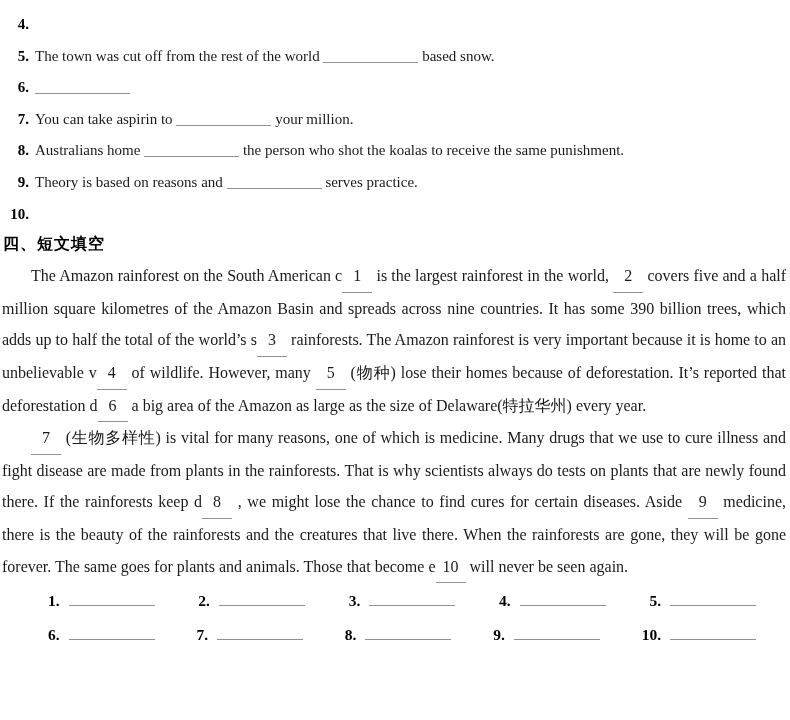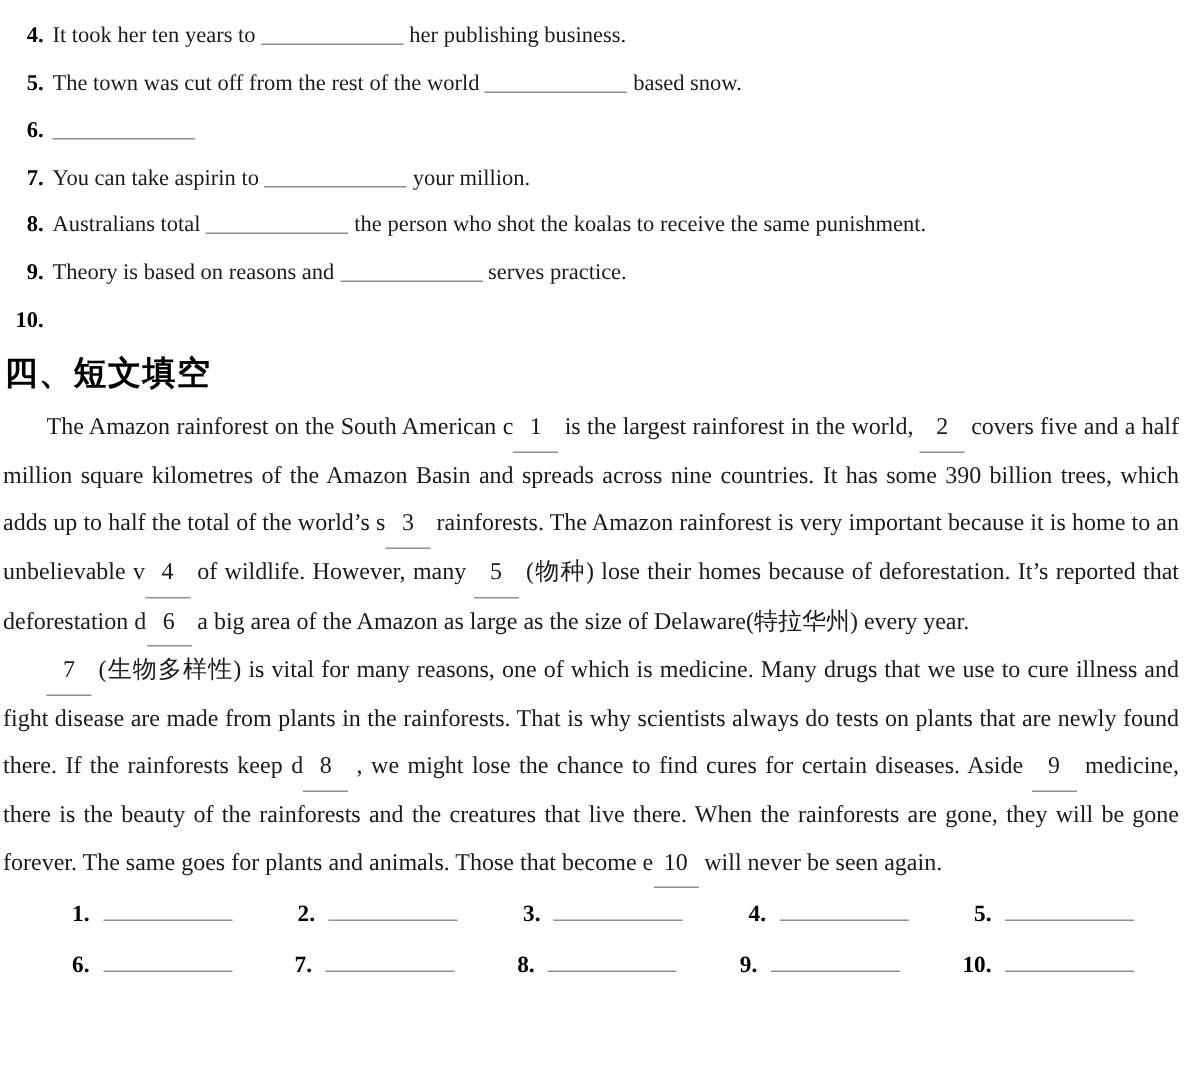--- a/index.html
+++ b/index.html
@@ -36,21 +36,21 @@
     width: 95px;
     height: 13px;
     border-bottom: 1.4px solid #8f8f8f;
     vertical-align: -2px;
   }
 
   
   .section-header {
     font-family: "Liberation Sans", "DejaVu Sans", sans-serif;
     font-weight: 700;
-    font-size: 22px;
+    font-size: 16px;
     color: #000;
     margin: 4px 0 5px 1px;
     letter-spacing: 1px;
   }
 
   
   .passage p {
     margin: 0;
     text-align: justify;
     text-indent: 29px;
@@ -91,37 +91,36 @@
     border-bottom: 1.4px solid #8f8f8f;
   }
 </style>
 </head>
 <body>
 
 <div class="page">
   <div class="exercise-list">
       <div class="ex-item">
         <span class="ex-num">4.</span>
-        <span class="ex-body"><span>It took her ten years to </span><span class="blank-long"></span><span> her publishing business.</span></span>
       </div>
       <div class="ex-item">
         <span class="ex-num">5.</span>
         <span class="ex-body"><span>The town was cut off from the rest of the world </span><span class="blank-long"></span><span> based snow.</span></span>
       </div>
       <div class="ex-item">
         <span class="ex-num">6.</span>
         <span class="ex-body"><span class="blank-long"></span></span>
       </div>
       <div class="ex-item">
         <span class="ex-num">7.</span>
         <span class="ex-body"><span>You can take aspirin to </span><span class="blank-long"></span><span> your million.</span></span>
       </div>
       <div class="ex-item">
         <span class="ex-num">8.</span>
-        <span class="ex-body"><span>Australians total </span><span class="blank-long"></span><span> the person who shot the koalas to receive the same punishment.</span></span>
+        <span class="ex-body"><span>Australians home </span><span class="blank-long"></span><span> the person who shot the koalas to receive the same punishment.</span></span>
       </div>
       <div class="ex-item">
         <span class="ex-num">9.</span>
         <span class="ex-body"><span>Theory is based on reasons and </span><span class="blank-long"></span><span> serves practice.</span></span>
       </div>
       <div class="ex-item">
         <span class="ex-num">10.</span>
       </div>
     </div>
   <h3 class="section-header">四、短文填空</h3>

